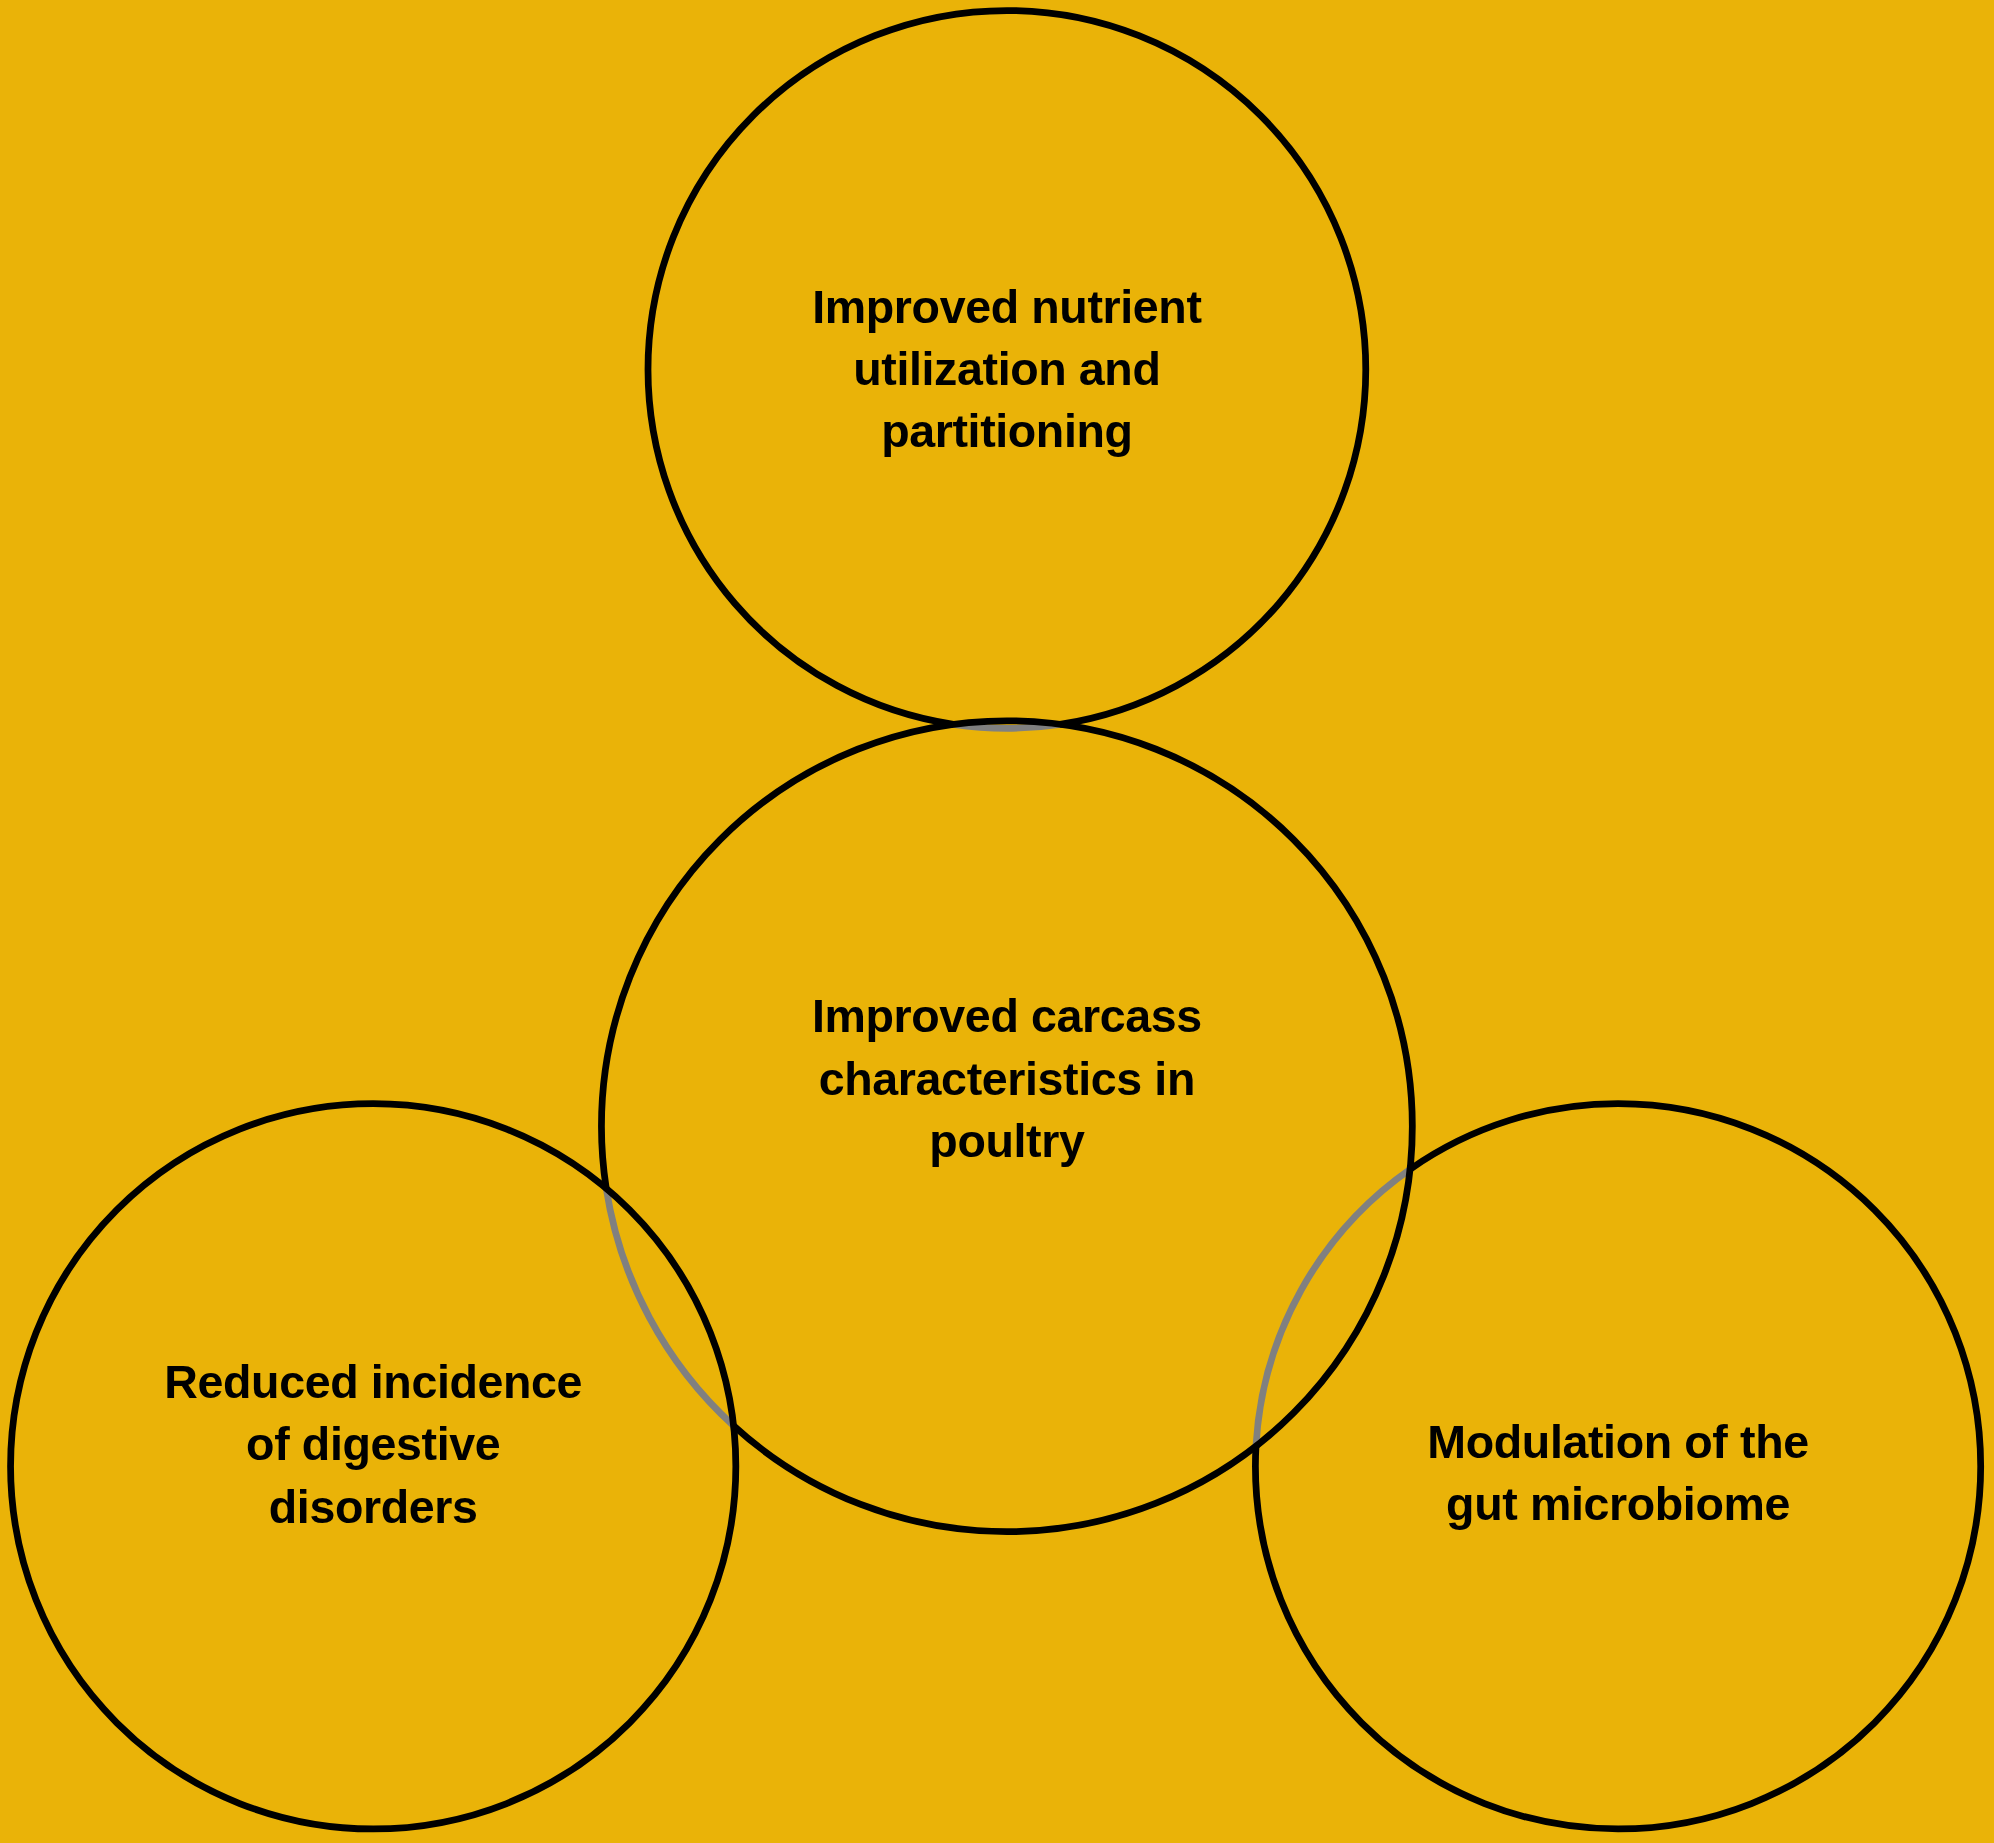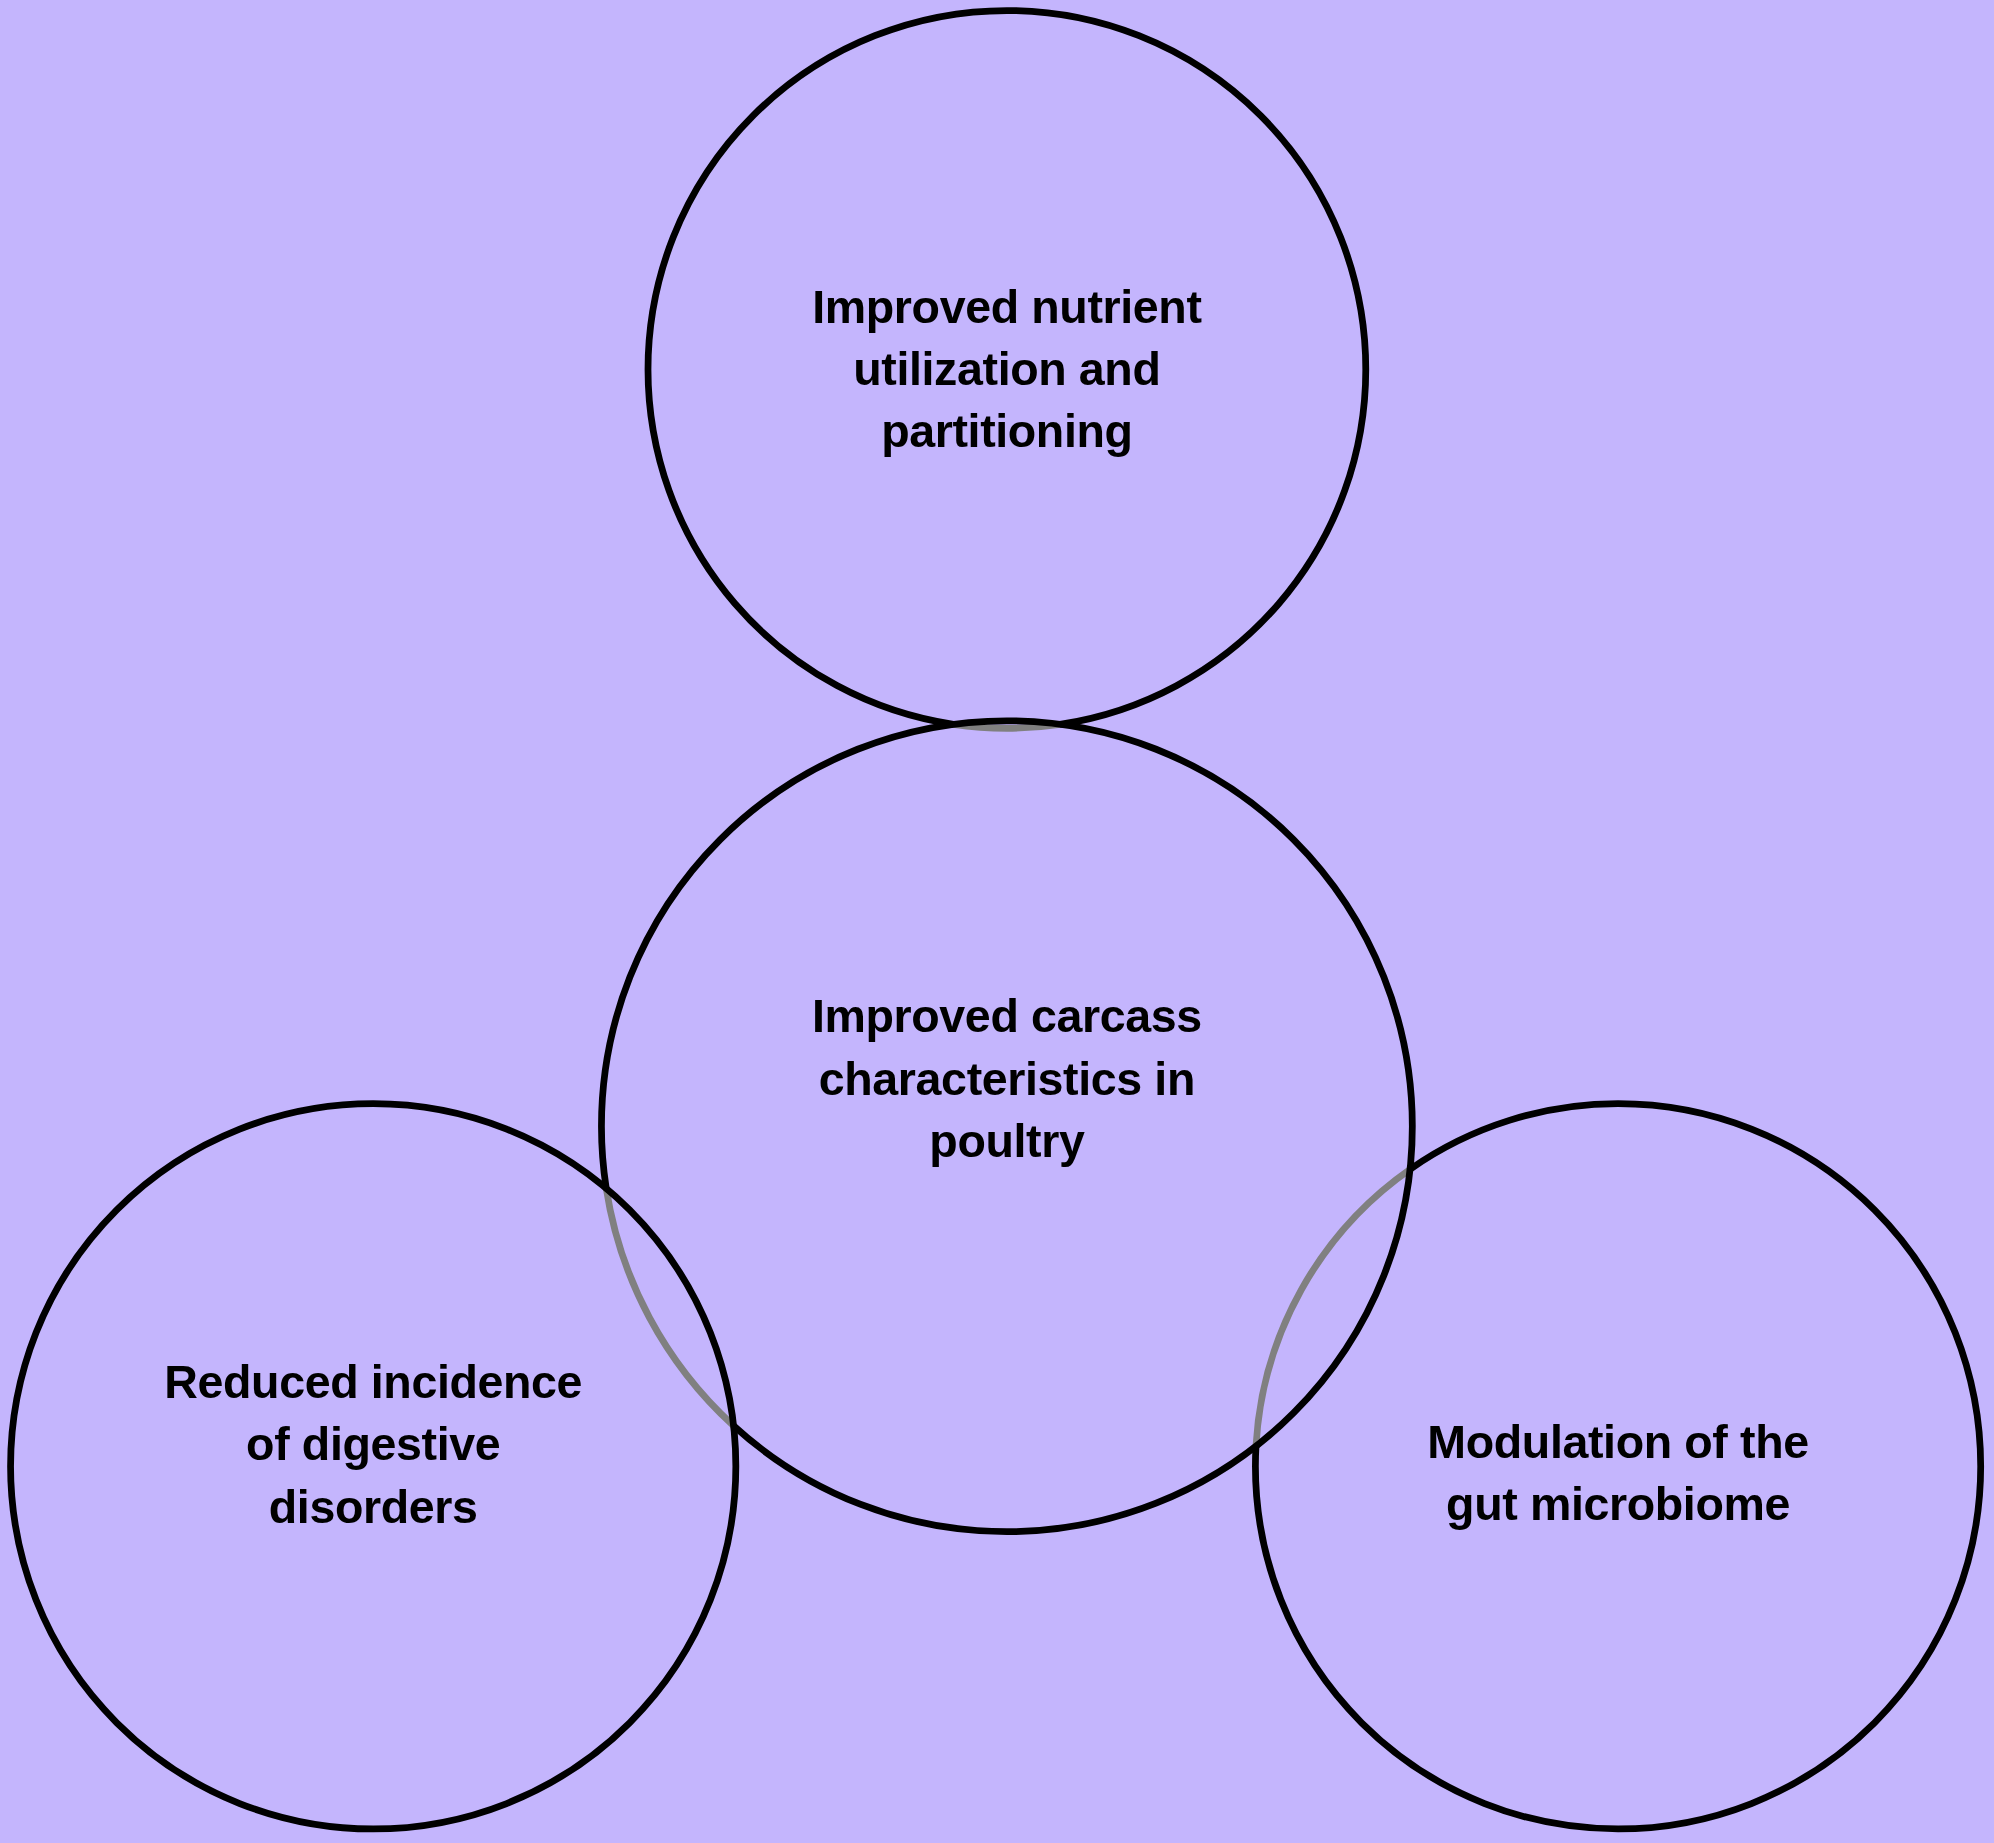--- a/index.html
+++ b/index.html
@@ -10,21 +10,21 @@
   body {
     width: 1995px;
     height: 1844px;
     overflow: hidden;
     font-family: "Liberation Sans", sans-serif;
   }
   #diagram-root {
     position: relative;
     width: 1995px;
     height: 1844px;
-    background: #c4b5fd;
+    background: #eab308;
   }
   svg.venn {
     display: block;
     width: 1995px;
     height: 1844px;
   }
   .circle-outline {
     fill: none;
   }
   .label-text {

